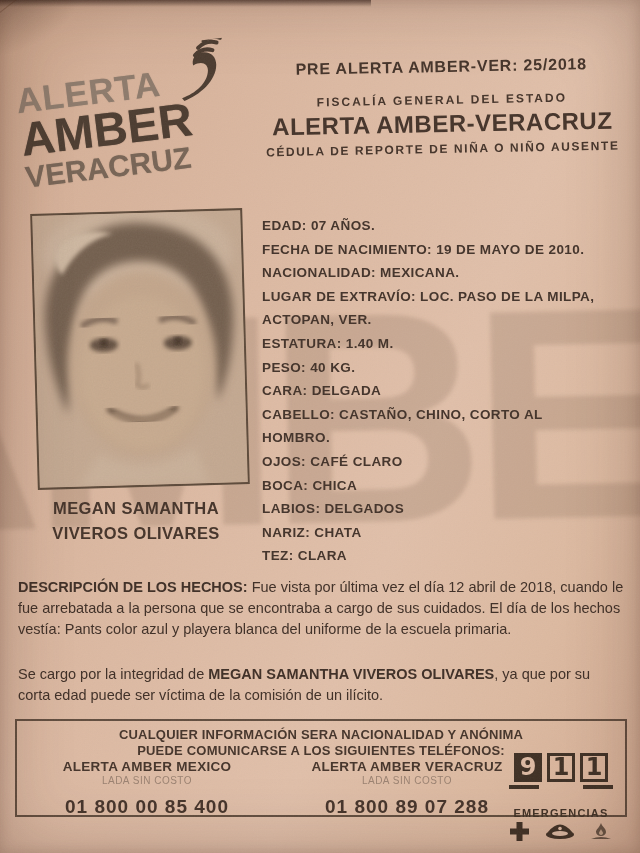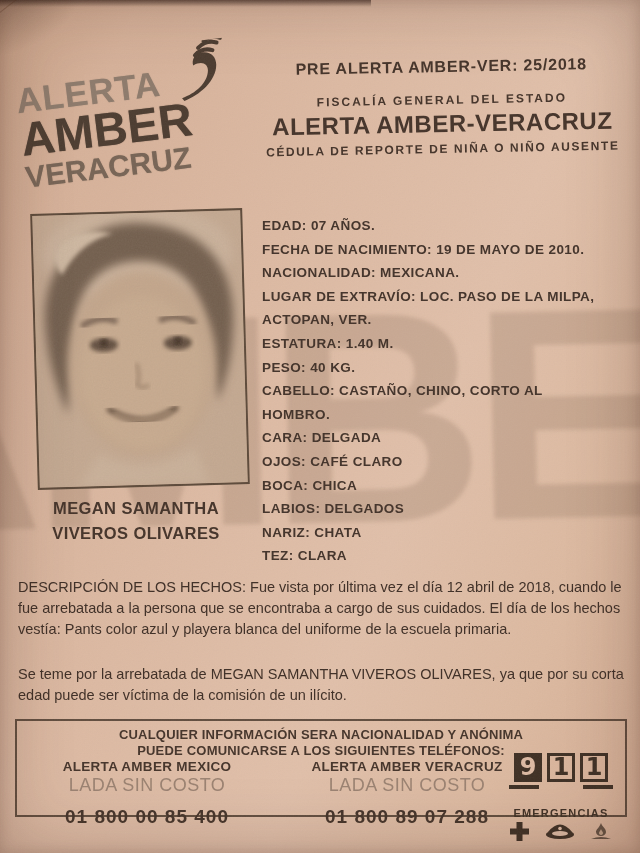--- a/index.html
+++ b/index.html
@@ -55,33 +55,33 @@
     font-weight:bold;font-size:16.5px;letter-spacing:.4px;line-height:1.5;}
 
   
   .details{position:absolute;left:262px;top:214px;width:352px;}
   .detail-line{font-weight:bold;font-size:13.5px;letter-spacing:.4px;line-height:23.6px;
     color:#43332a;}
 
   
   .description{position:absolute;left:18px;top:577px;width:606px;margin:0;
     font-size:14.5px;line-height:21px;color:#3f2f26;}
-  .b{font-weight:normal;}
+  .b{font-weight:bold;}
   .integrity{position:absolute;left:18px;top:664px;width:606px;margin:0;
     font-size:14.5px;line-height:21px;color:#3f2f26;}
 
   
   .footer-box{position:absolute;left:15px;top:719px;width:608px;height:94px;
     border:2px solid rgba(66,50,38,.8);}
   .conf{text-align:center;font-weight:bold;font-size:13px;letter-spacing:.2px;line-height:16px;}
   .conf-wrap{margin-top:6px;}
   .contacts{position:absolute;left:0;top:38px;width:520px;display:flex;justify-content:center;}
   .contact{width:50%;text-align:center;}
   .contact-name{font-weight:bold;font-size:13.5px;letter-spacing:.3px;}
-  .contact-lada{font-size:18px;color:#9b8271;margin-top:1px;letter-spacing:.5px;}
+  .contact-lada{font-size:10px;color:#9b8271;margin-top:1px;letter-spacing:.5px;}
   .contact-phone{font-weight:bold;font-size:19px;letter-spacing:1px;margin-top:10px;}
 
   
   .e911{position:absolute;right:10px;top:32px;width:108px;text-align:center;}
   .digits{display:flex;justify-content:center;gap:5px;}
   .digit{width:28px;height:29px;font-weight:bold;font-size:24px;line-height:29px;
     font-family:"DejaVu Sans", sans-serif;}
   .digit.dark{background:#3f3024;color:#dcb9a2;}
   .digit.outline{border:3px solid #3f3024;width:22px;height:23px;line-height:23px;color:#3f3024;}
   .bars{display:flex;justify-content:space-between;margin-top:3px;padding:0 2px;}
@@ -155,32 +155,32 @@
       <div>VIVEROS OLIVARES</div>
     </div>
 
     <div class="details">
       <div class="detail-line">EDAD: 07 AÑOS.</div>
       <div class="detail-line">FECHA DE NACIMIENTO: 19 DE MAYO DE 2010.</div>
       <div class="detail-line">NACIONALIDAD: MEXICANA.</div>
       <div class="detail-line">LUGAR DE EXTRAVÍO: LOC. PASO DE LA MILPA, ACTOPAN, VER.</div>
       <div class="detail-line">ESTATURA: 1.40 M.</div>
       <div class="detail-line">PESO: 40 KG.</div>
+      <div class="detail-line">CARA: DELGADA</div>
       <div class="detail-line">CABELLO: CASTAÑO, CHINO, CORTO AL HOMBRO.</div>
-      <div class="detail-line">CARA: DELGADA</div>
       <div class="detail-line">OJOS: CAFÉ CLARO</div>
       <div class="detail-line">BOCA: CHICA</div>
       <div class="detail-line">LABIOS: DELGADOS</div>
       <div class="detail-line">NARIZ: CHATA</div>
       <div class="detail-line">TEZ: CLARA</div>
     </div>
 
     <p class="description"><span class="b">DESCRIPCIÓN DE LOS HECHOS:</span> <span>Fue vista por última vez el día 12 abril de 2018, cuando le fue arrebatada a la persona que se encontraba a cargo de sus cuidados. El día de los hechos vestía: Pants color azul y playera blanca del uniforme de la escuela primaria.</span></p>
 
-    <p class="integrity"><span>Se teme por la arrebatada de </span><span class="b">MEGAN SAMANTHA VIVEROS OLIVARES</span><span>, ya que por su corta edad puede ser víctima de la comisión de un ilícito.</span></p>
+    <p class="integrity"><span>Se cargo por la integridad de </span><span class="b">MEGAN SAMANTHA VIVEROS OLIVARES</span><span>, ya que por su corta edad puede ser víctima de la comisión de un ilícito.</span></p>
 
     <div class="footer-box">
       <div class="conf-wrap">
         <div class="conf">CUALQUIER INFORMACIÓN SERA NACIONALIDAD Y ANÓNIMA</div>
         <div class="conf">PUEDE COMUNICARSE A LOS SIGUIENTES TELÉFONOS:</div>
       </div>
       <div class="contacts">
         <div class="contact">
           <div class="contact-name">ALERTA AMBER MEXICO</div>
           <div class="contact-lada">LADA SIN COSTO</div>

